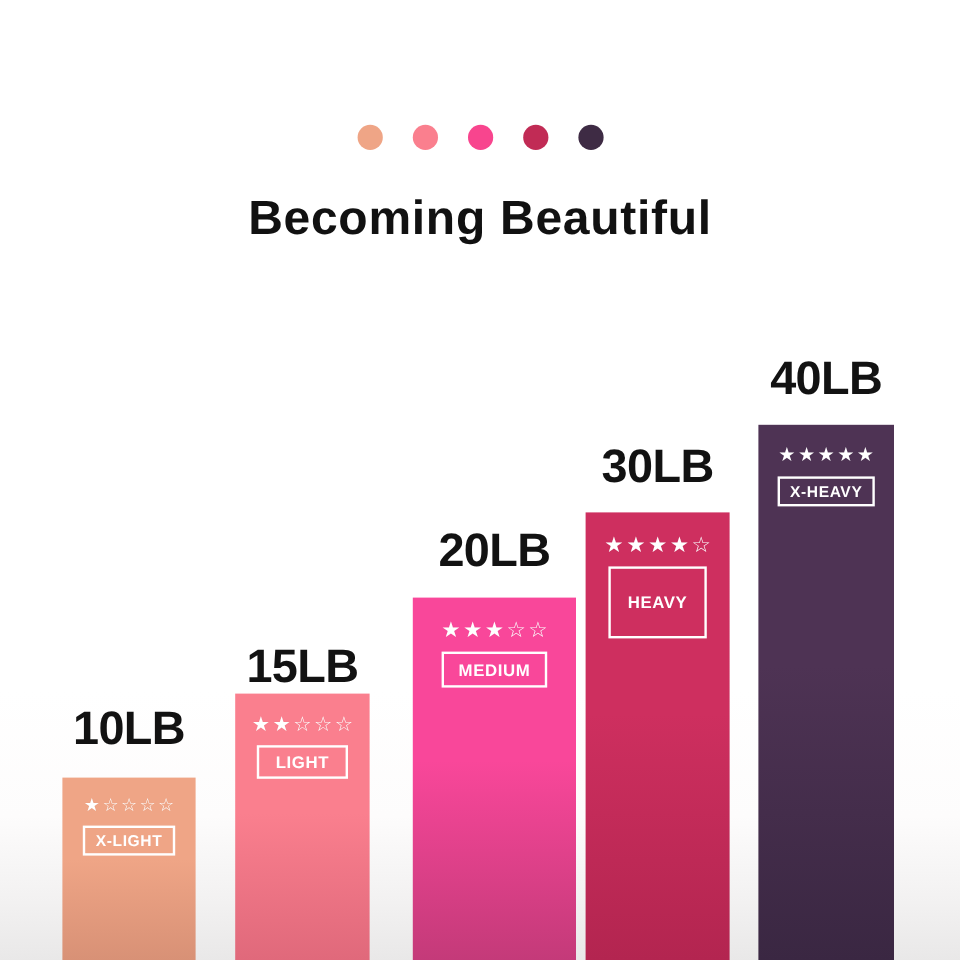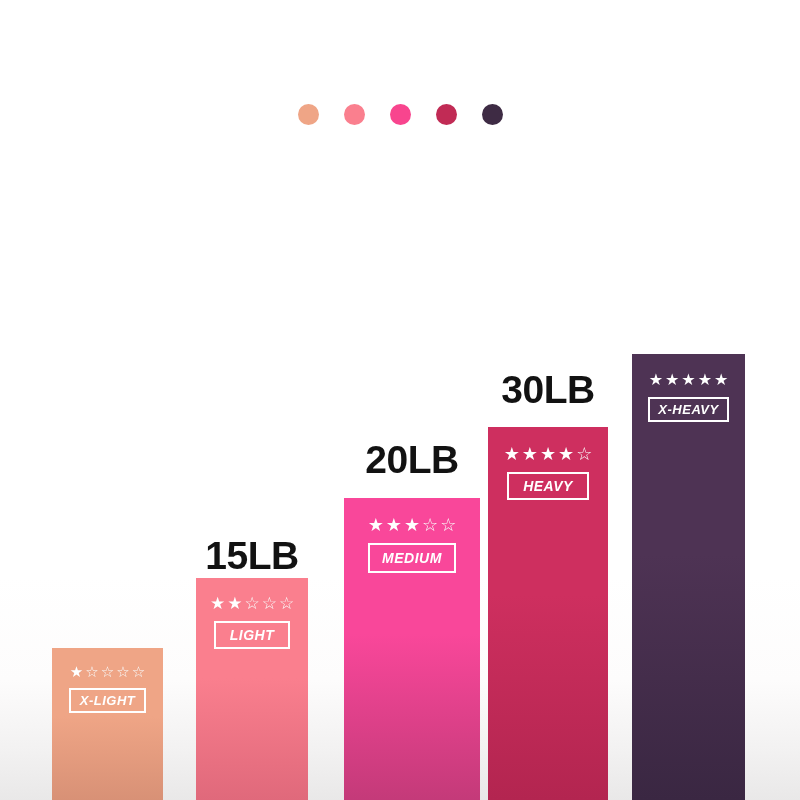--- a/index.html
+++ b/index.html
@@ -96,39 +96,40 @@
   }
   .stars span { display: block; }
   .level-badge {
     margin-top: 9px;
     border: 2px solid #ffffff;
     color: #ffffff;
     font-weight: bold;
     text-align: left;
     white-space: nowrap;
     letter-spacing: 0.5px;
-    font-style: italic;
   }
 </style>
 </head>
 <body>
 
 <div id="dot-row">
     <span class="dot" style="background: rgb(239, 165, 134);"></span>
     <span class="dot" style="background: rgb(250, 127, 142);"></span>
     <span class="dot" style="background: rgb(248, 69, 142);"></span>
     <span class="dot" style="background: rgb(193, 43, 85);"></span>
     <span class="dot" style="background: rgb(62, 43, 68);"></span>
   </div>
 
 <div id="headline">
+  <span class="line">Becoming Beautiful</span>
 </div>
 
 <div id="chart">
     <div class="bar-group" style="left: 52px; width: 111px; height: 212px;">
+      <div class="bar-weight" style="top: 0px;">10LB</div>
       <div class="bar-rect" style="height: 152px; background: linear-gradient(rgb(239, 165, 134) 0%, rgb(239, 165, 134) 45%, rgb(216, 145, 118) 100%);">
         <div class="bar-inner" style="top: 16px;">
           <div class="stars" style="font-size: 15px;">
             <span>★</span>
             <span>☆</span>
             <span>☆</span>
             <span>☆</span>
             <span>☆</span>
           </div>
           <div class="level-badge" style="font-size: 13px; padding: 3px 9px;">X-LIGHT</div>
@@ -169,25 +170,26 @@
       <div class="bar-weight" style="top: 0px;">30LB</div>
       <div class="bar-rect" style="height: 373px; background: linear-gradient(rgb(206, 47, 95) 0%, rgb(206, 47, 95) 45%, rgb(179, 37, 80) 100%);">
         <div class="bar-inner" style="top: 18px;">
           <div class="stars" style="font-size: 18px;">
             <span>★</span>
             <span>★</span>
             <span>★</span>
             <span>★</span>
             <span>☆</span>
           </div>
-          <div class="level-badge" style="font-size: 14px; padding: 4px 14px;">HEAVY</div>
+          <div class="level-badge" style="font-size: 14px; padding: 20px 14px;">HEAVY</div>
         </div>
       </div>
     </div>
     <div class="bar-group" style="left: 632px; width: 113px; height: 504px;">
+      <div class="bar-weight" style="top: 0px;">40LB</div>
       <div class="bar-rect" style="height: 446px; background: linear-gradient(rgb(78, 51, 84) 0%, rgb(78, 51, 84) 45%, rgb(58, 39, 66) 100%);">
         <div class="bar-inner" style="top: 18px;">
           <div class="stars" style="font-size: 16px;">
             <span>★</span>
             <span>★</span>
             <span>★</span>
             <span>★</span>
             <span>★</span>
           </div>
           <div class="level-badge" style="font-size: 13px; padding: 3px 8px;">X-HEAVY</div>

